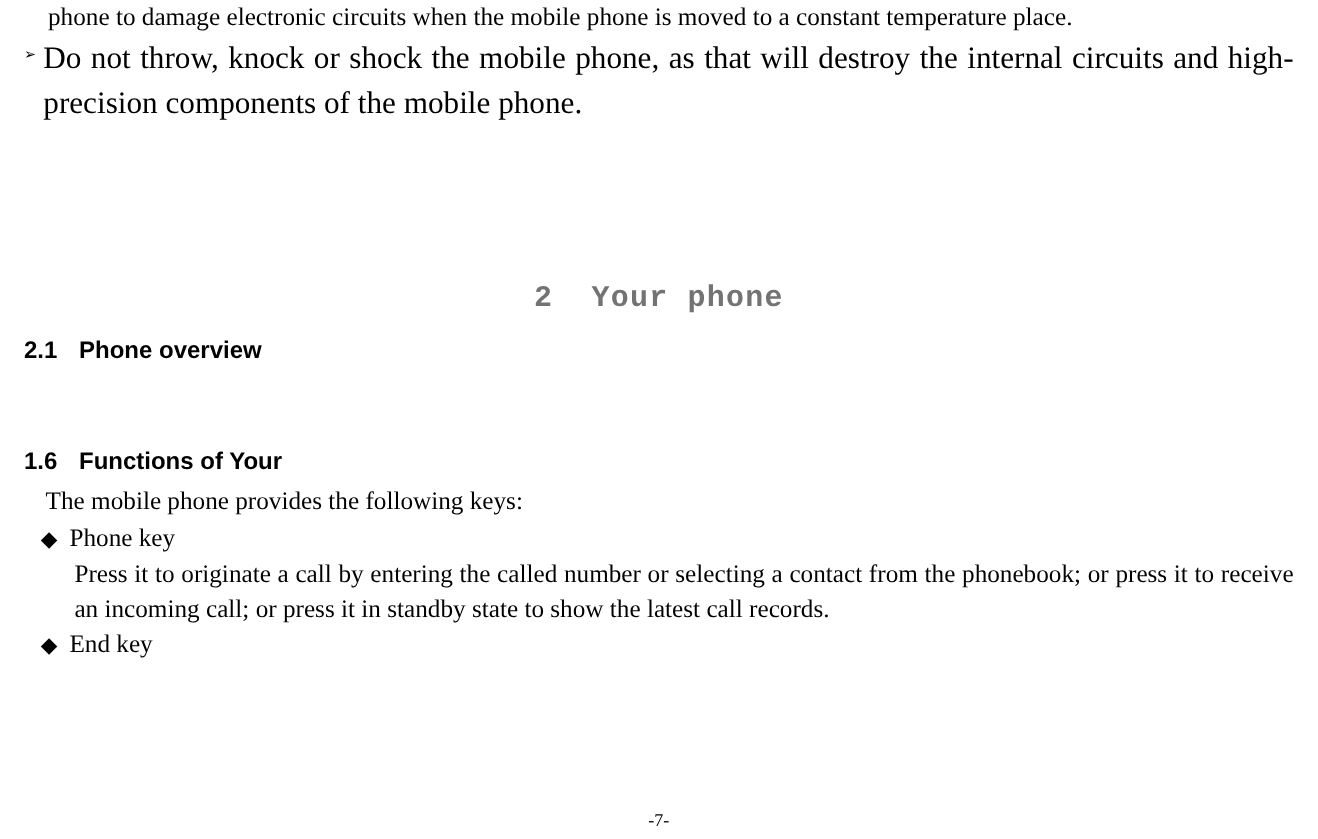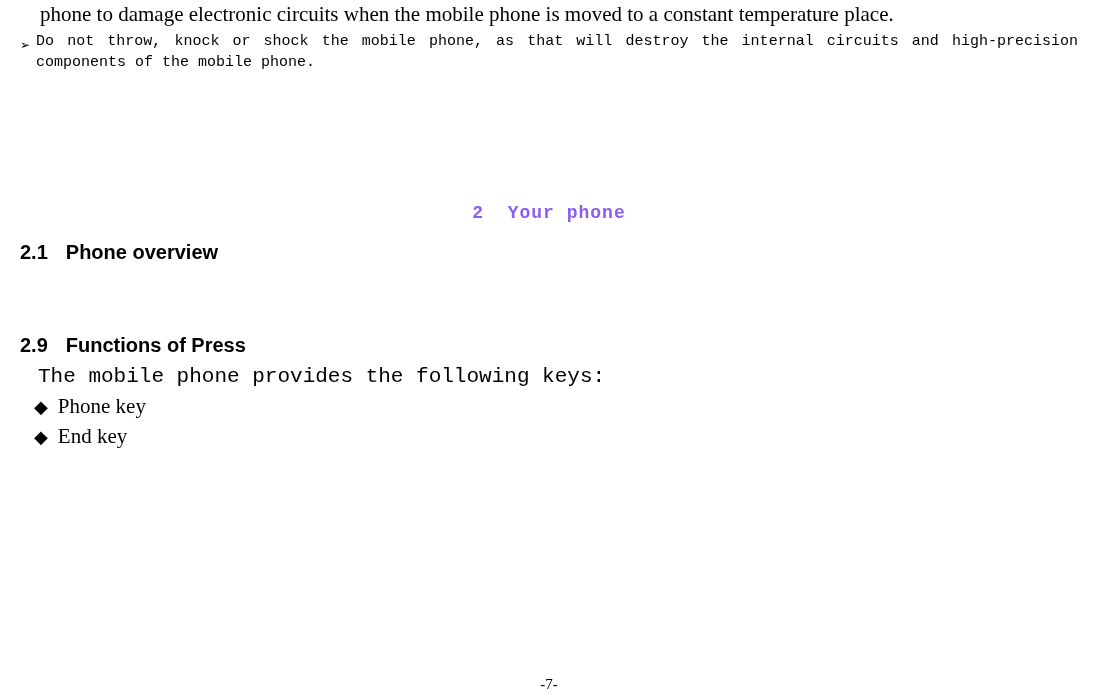--- a/index.html
+++ b/index.html
@@ -31,31 +31,30 @@
       align-items: flex-start;
       margin-top: 2px;
     }
     .bullet-marker {
       font-size: 12px;
       margin-right: 6px;
       margin-top: 7px;
       flex-shrink: 0;
     }
     .bullet-text {
-      font-size: 15px;
+      font-size: 26px;
       line-height: 1.4;
       text-align: justify;
       flex: 1;
-      font-family: Liberation Mono, monospace;
     }
     .chapter-title {
       text-align: center;
-      font-size: 18px;
+      font-size: 25px;
       font-weight: bold;
-      color: #8b5cf6;
+      color: #737373;
       font-family: "Courier New", monospace;
       margin-top: 130px;
       margin-bottom: 5px;
       letter-spacing: 1px;
     }
     .section-heading {
       font-family: Arial, Helvetica, sans-serif;
       font-size: 20px;
       font-weight: bold;
       margin-top: 18px;
@@ -65,21 +64,20 @@
       display: inline-block;
       margin-right: 18px;
     }
     .section-2-2 {
       margin-top: 70px;
     }
     .intro-text {
       font-size: 21px;
       margin-left: 18px;
       margin-top: 6px;
-      font-family: Liberation Mono, monospace;
     }
     .diamond-list {
       margin-top: 4px;
     }
     .diamond-item {
       margin-left: 14px;
     }
     .diamond-header {
       display: flex;
       align-items: flex-start;
@@ -123,31 +121,32 @@
 
   <div class="chapter-title">
     <span>2</span>&nbsp;&nbsp;<span>Your phone</span>
   </div>
 
   <div class="section-heading">
     <span class="section-number">2.1</span><span>Phone overview</span>
   </div>
 
   <div class="section-heading section-2-2">
-    <span class="section-number">2.9</span><span>Functions of Press</span>
+    <span class="section-number">1.6</span><span>Functions of Your</span>
   </div>
 
   <div class="intro-text">The mobile phone provides the following keys:</div>
 
   <div class="diamond-list">
     <div class="diamond-item">
       <div class="diamond-header">
         <span class="diamond-marker">◆</span>
         <span class="diamond-title">Phone key</span>
       </div>
+      <div class="diamond-desc">Press it to originate a call by entering the called number or selecting a contact from the phonebook; or press it to receive an incoming call; or press it in standby state to show the latest call records.</div>
     </div>
 
     <div class="diamond-item">
       <div class="diamond-header">
         <span class="diamond-marker">◆</span>
         <span class="diamond-title">End key</span>
       </div>
     </div>
   </div>
 

